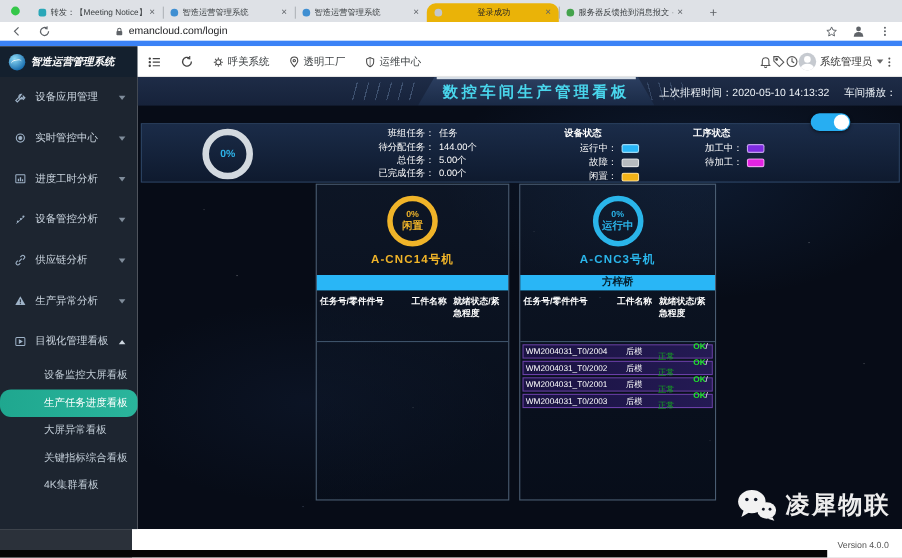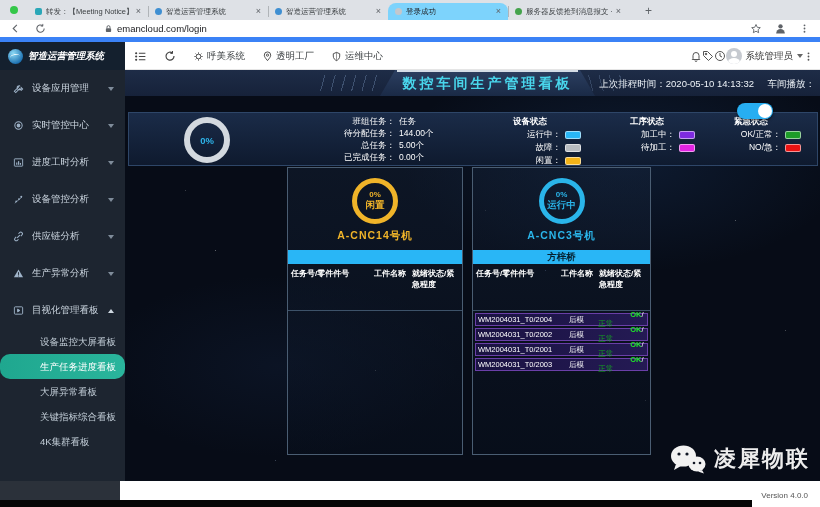--- a/index.html
+++ b/index.html
@@ -5,21 +5,21 @@
   * { box-sizing: border-box; }
   body { margin:0; background:#fff; font-family:"Liberation Sans","DejaVu Sans",sans-serif; }
   .screen { position:relative; width:820px; height:507px; overflow:hidden; background:#fff; }
 
   
   .tabbar { position:absolute; top:0; left:0; right:0; height:20px; background:#dee1e6; }
   .traffic { position:absolute; left:10px; top:6px; width:8px; height:8px; border-radius:50%; background:#34c749; }
   .tabs { position:absolute; left:28px; top:3px; display:flex; height:17px; }
   .tab { width:120px; display:flex; align-items:center; gap:4px; padding:0 7px; font-size:7.5px; color:#3c4043; position:relative; }
   .tab .sep { position:absolute; left:0; top:3px; bottom:3px; width:1px; background:#b0b4b8; }
-  .tab.active { background:#7dd3fc; border-radius:8px 8px 0 0; color:#202124; }
+  .tab.active { background:#eab308; border-radius:8px 8px 0 0; color:#202124;text-align:center; }
   .tab .fav { width:7px; height:7px; border-radius:2px; flex:none; }
   .fav.f1 { background:#2aa7b8; }
   .fav.f2 { background:#3f8fd2; border-radius:50%; }
   .fav.f4 { background:#c3c7cc; border-radius:50%; }
   .fav.f5 { background:#44a34c; border-radius:50%; }
   .tab .t { flex:1; overflow:hidden; white-space:nowrap; }
   .tab .x { color:#5f6368; font-size:9px; flex:none; line-height:1; }
   .newtab { position:absolute; left:640px; top:3px; width:17px; height:17px; text-align:center; font-size:12px; color:#5f6368; line-height:16px; }
   .urlbar { position:absolute; top:20px; left:0; right:0; height:22px; background:#fff; display:flex; align-items:center; padding:0 10px; border-bottom:5px solid #3b82f6; }
   .urlbar svg { flex:none; }
@@ -379,31 +379,20 @@
         <div class="lhead">工序状态</div>
         <div class="litem">
             <span>加工中：</span>
             <span class="sw" style="background-color: rgb(126, 43, 224);"></span>
           </div>
         <div class="litem">
             <span>待加工：</span>
             <span class="sw" style="background-color: rgb(227, 36, 227);"></span>
           </div>
       </div>
-      <div class="lcol lc3">
-        <div class="lhead">紧急状态</div>
-        <div class="litem">
-            <span>OK/正常：</span>
-            <span class="sw" style="background-color: rgb(29, 156, 40);"></span>
-          </div>
-        <div class="litem">
-            <span>NO/急：</span>
-            <span class="sw" style="background-color: rgb(234, 18, 18);"></span>
-          </div>
-      </div>
     </div>
     <div class="toggle">
         <span class="knob"></span>
       </div>
 
     <div class="machine m1">
       <div class="mring" style="border-color: rgb(240, 180, 41);">
         <span class="mprog" style="color: rgb(240, 180, 41);">0%</span>
         <span class="mstat" style="color: rgb(240, 180, 41);">闲置</span>
       </div>

